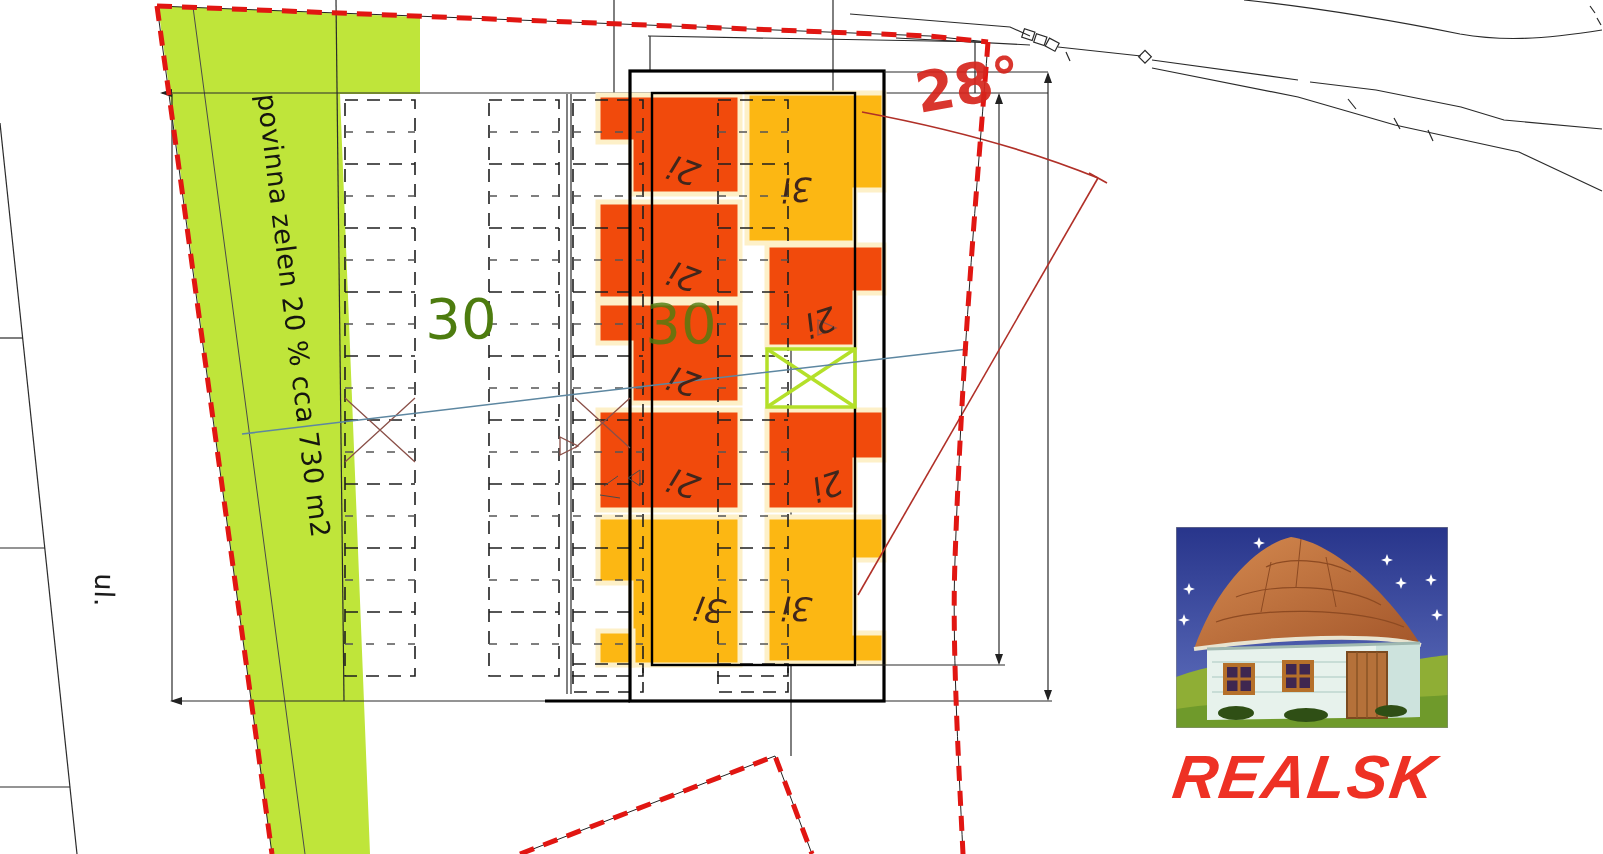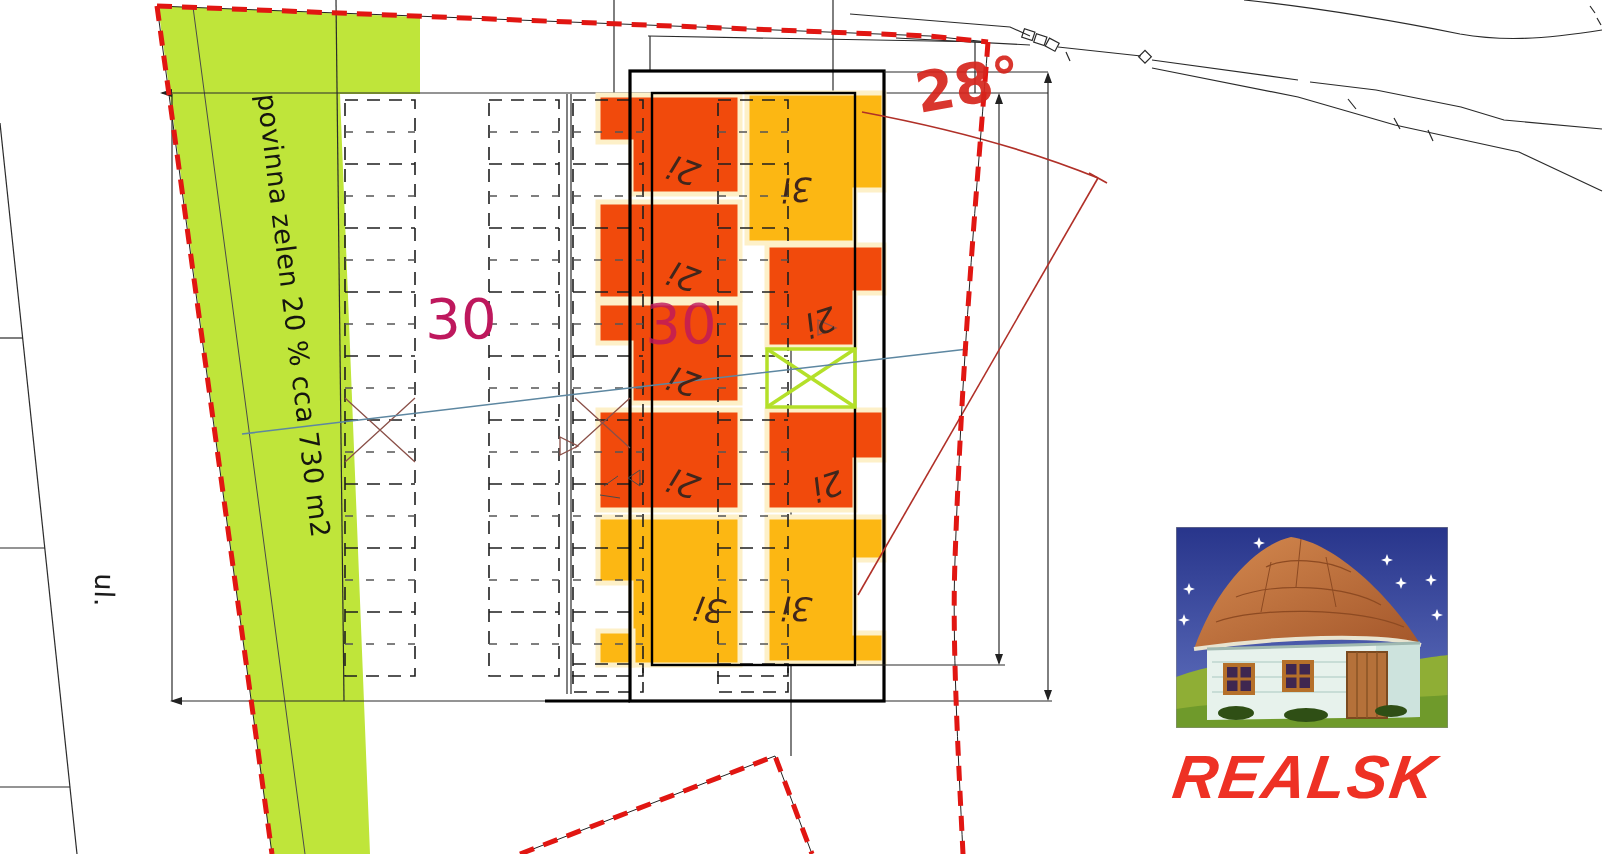--- a/index.html
+++ b/index.html
@@ -4,21 +4,21 @@
 <style>
   html,body { margin:0; padding:0; background:#ffffff; }
   .canvas {
     position:relative; width:1603px; height:854px; background:#ffffff;
     overflow:hidden; font-family:"DejaVu Sans", sans-serif;
   }
   .canvas svg.linework { position:absolute; left:0; top:0; }
   .lbl { position:absolute; display:flex; align-items:center; justify-content:center;
          pointer-events:none; white-space:nowrap; }
   .unit { width:60px; height:40px; color:#40261c; font-size:33px; font-style:italic; }
-  .pnum { width:90px; height:60px; color:#be185d; font-size:56px; }
+  .pnum { width:90px; height:60px; color:#4d7c0f; font-size:56px; }
   .angle { width:130px; height:70px; color:#d6251d; font-size:56px; font-weight:bold; opacity:.92; }
   .greentxt { color:#15150f; font-size:27px; letter-spacing:.5px;
               transform-origin:0 0; transform:rotate(83deg); }
   .street { color:#1a1a1a; font-size:27px; transform:rotate(92deg); }
   .brand { left:1085px; top:738px; width:440px; height:78px;
            color:#ee3124; font-size:61px; font-weight:bold; font-style:italic;
            letter-spacing:2px; transform:skewX(-8deg); font-family:"Liberation Sans", sans-serif; }
   .logo-house { position:absolute; left:1176px; top:527px; }
 
   

